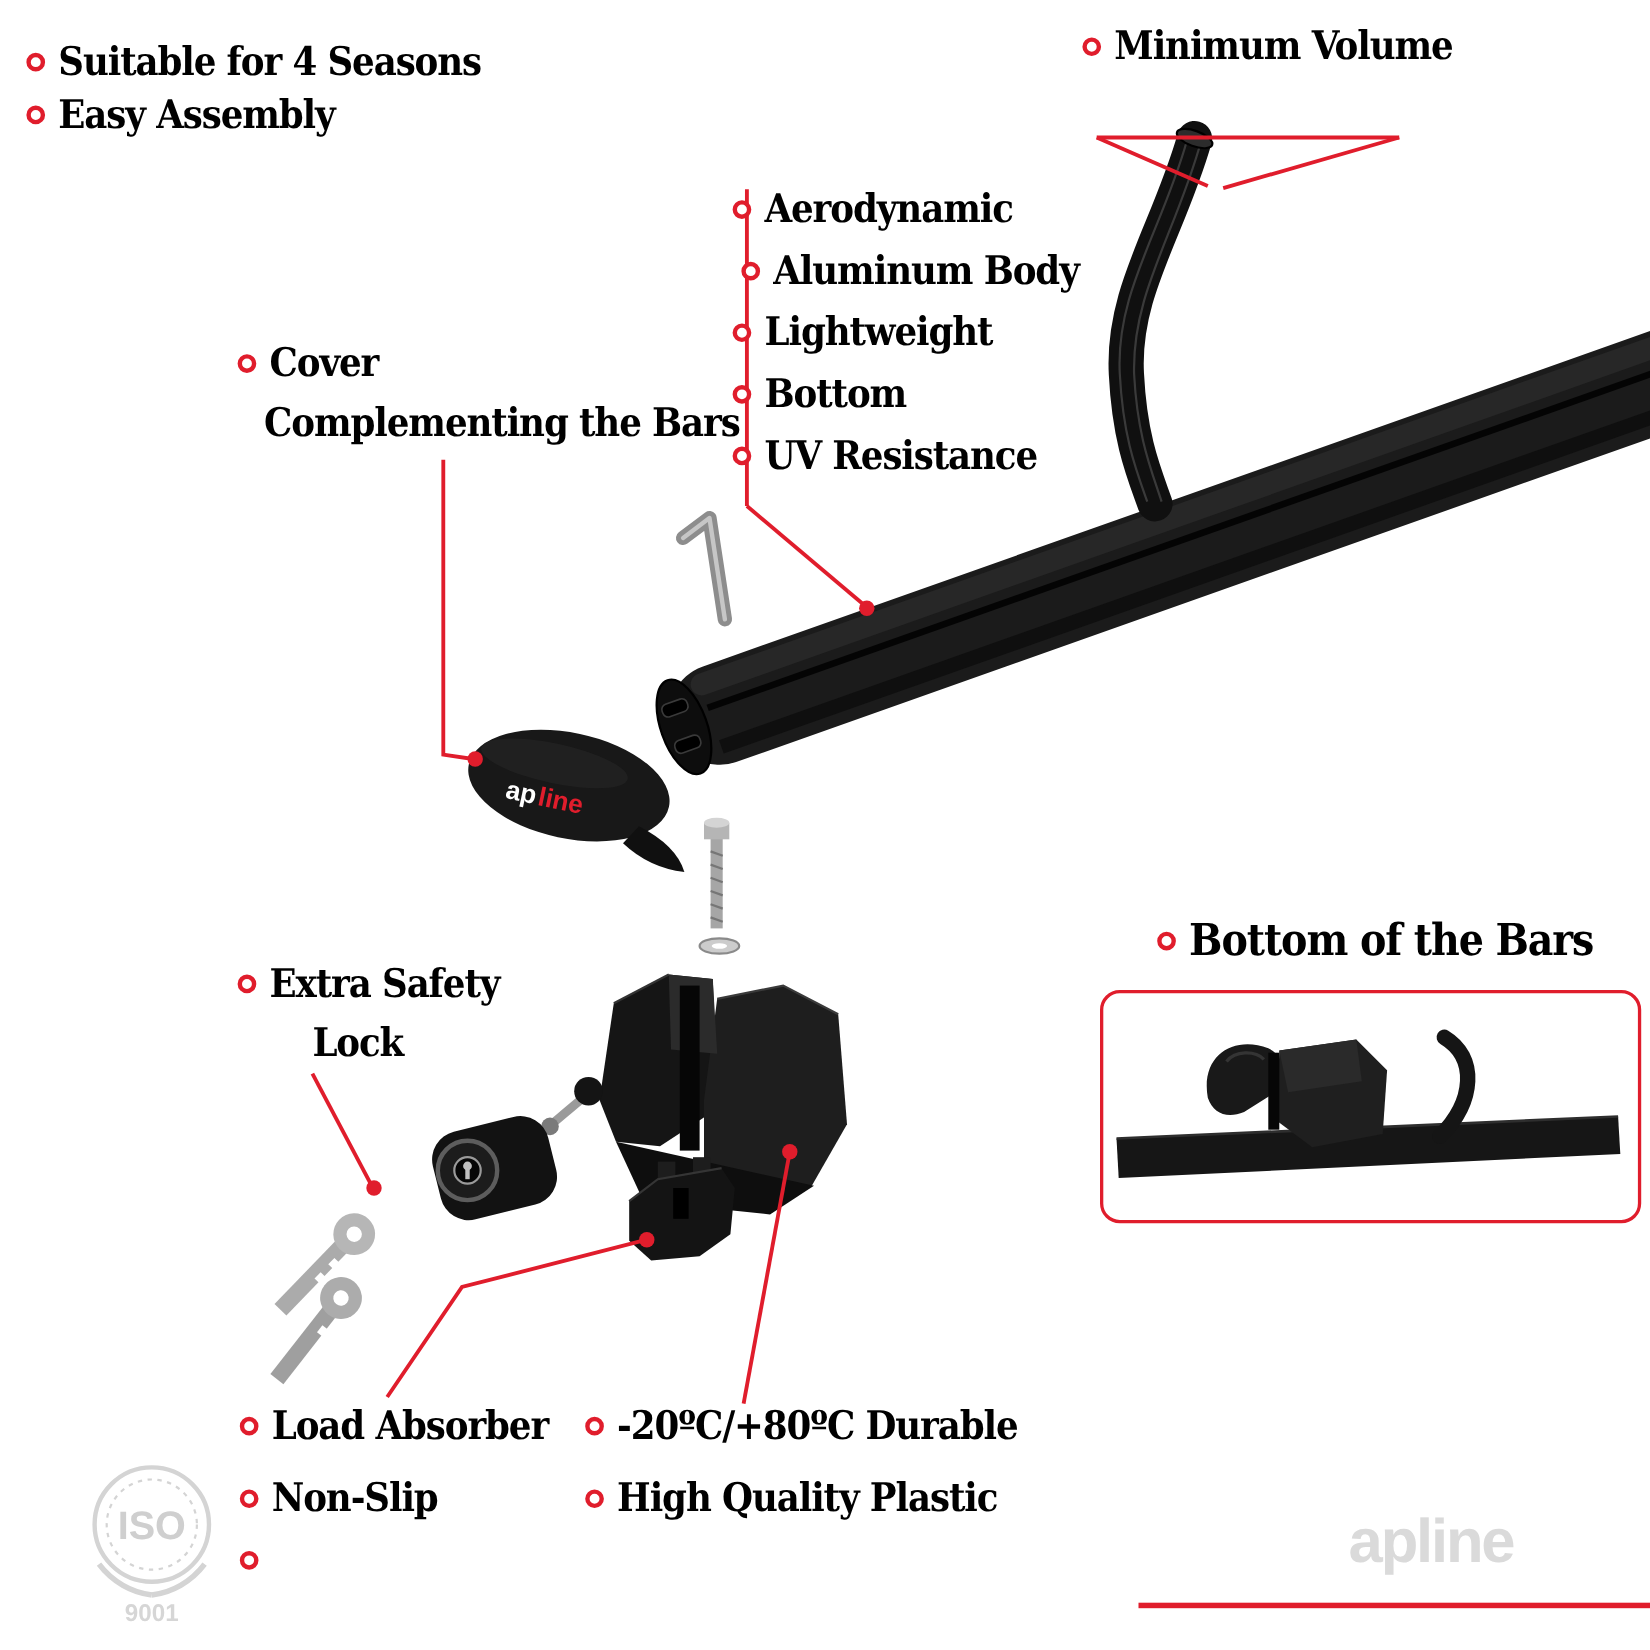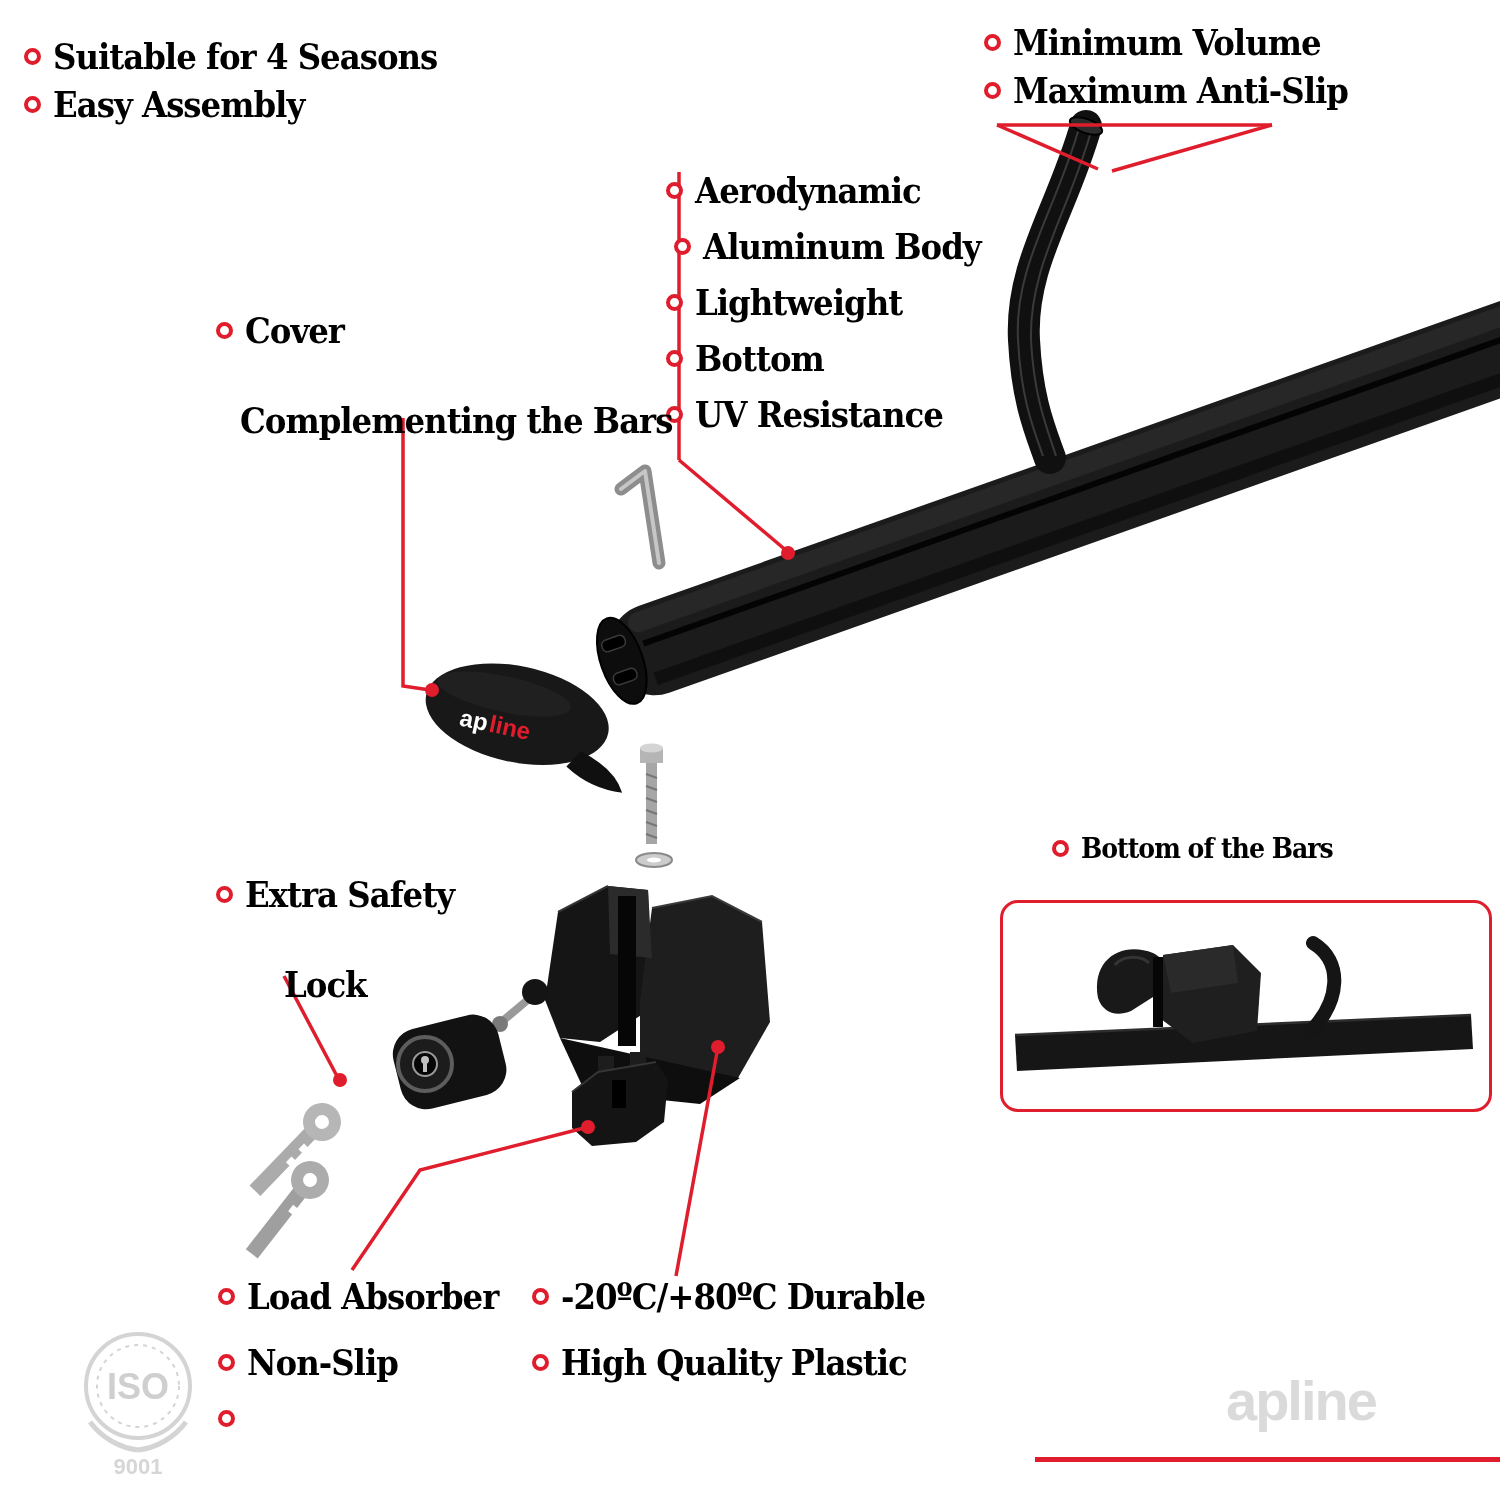--- a/index.html
+++ b/index.html
@@ -6,27 +6,27 @@
   #canvas{
     position:relative;width:1500px;height:1500px;background:#ffffff;
     font-family:"DejaVu Serif", serif;overflow:hidden;
   }
   .art{position:absolute;left:0;top:0;z-index:0;}
   .lbl-row{
     position:absolute;display:flex;align-items:center;gap:12px;z-index:3;
     font-weight:bold;font-size:36px;color:#000;letter-spacing:-1px;white-space:nowrap;
     font-stretch:condensed;line-height:1.05;
   }
-  .lbl-row.big{font-size:28px;}
+  .lbl-row.big{font-size:40px;}
   .bullet{
     display:inline-block;width:9px;height:9px;border:4px solid #e01d2c;border-radius:50%;
     background:#fff;flex:0 0 auto;
   }
   .plain{position:absolute;z-index:3;font-weight:bold;font-size:36px;color:#000;
-    letter-spacing:-1px;white-space:nowrap;font-stretch:condensed;line-height:1.05;margin-top:36px;}
+    letter-spacing:-1px;white-space:nowrap;font-stretch:condensed;line-height:1.05;}
   #bottom-box{
     position:absolute;left:1000px;top:900px;width:492px;height:212px;z-index:1;
     border:3px solid #e01d2c;border-radius:18px;box-sizing:border-box;overflow:hidden;background:#fff;
   }
   #bottom-box svg{position:absolute;left:0;top:0;}
   #watermark-apline{
     position:absolute;left:1226px;top:1368px;z-index:1;
     font-family:"Liberation Sans", sans-serif;font-weight:bold;font-size:56px;
     color:#dadada;letter-spacing:-2px;
   }
@@ -167,24 +167,20 @@
     <span>Suitable for 4 Seasons</span>
   </div>
   <div class="lbl-row" style="left:24px;top:86px">
     <span class="bullet"></span>
     <span>Easy Assembly</span>
   </div>
 
   <div class="lbl-row" style="left:984px;top:24px">
     <span class="bullet"></span>
     <span>Minimum Volume</span>
-  </div>
-  <div class="lbl-row" style="left:984px;top:72px">
-    <span class="bullet"></span>
-    <span>Maximum Anti-Slip</span>
   </div>
 
   <div class="lbl-row" style="left:666px;top:172px">
     <span class="bullet"></span>
     <span>Aerodynamic</span>
   </div>
   <div class="lbl-row" style="left:674px;top:228px">
     <span class="bullet"></span>
     <span>Aluminum Body</span>
   </div>

